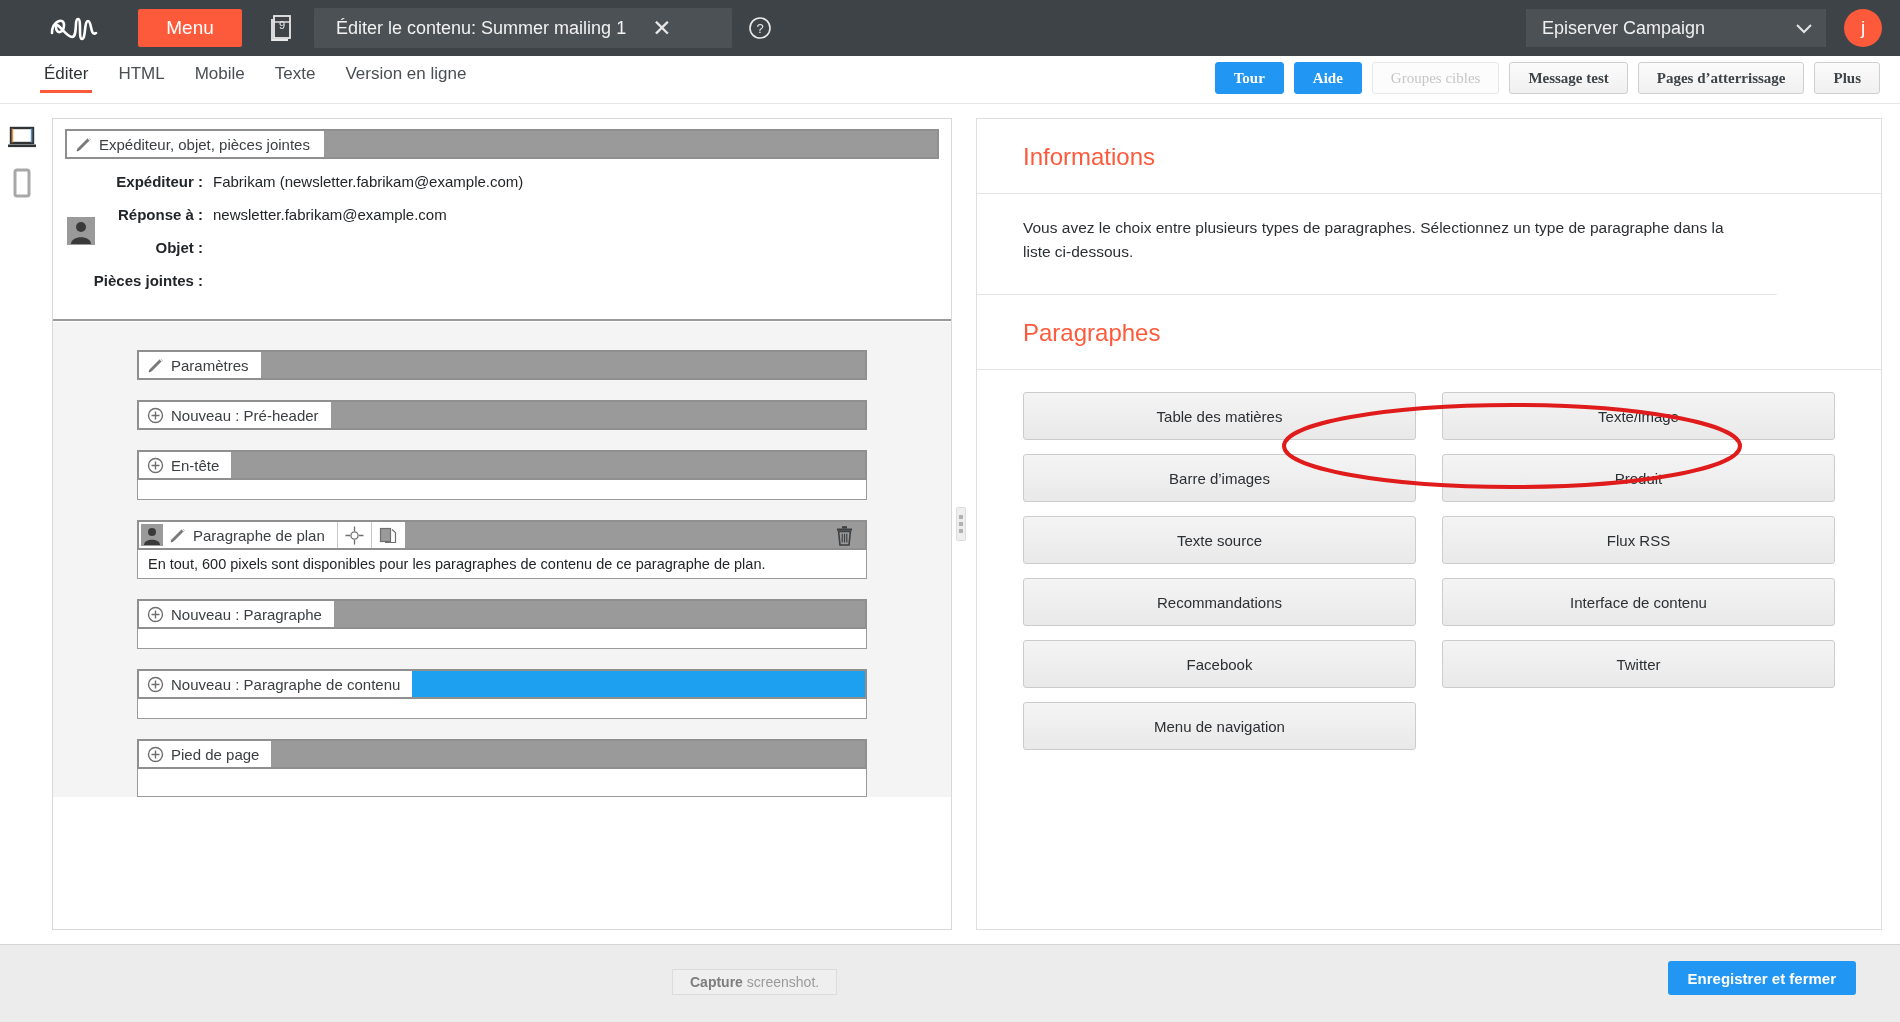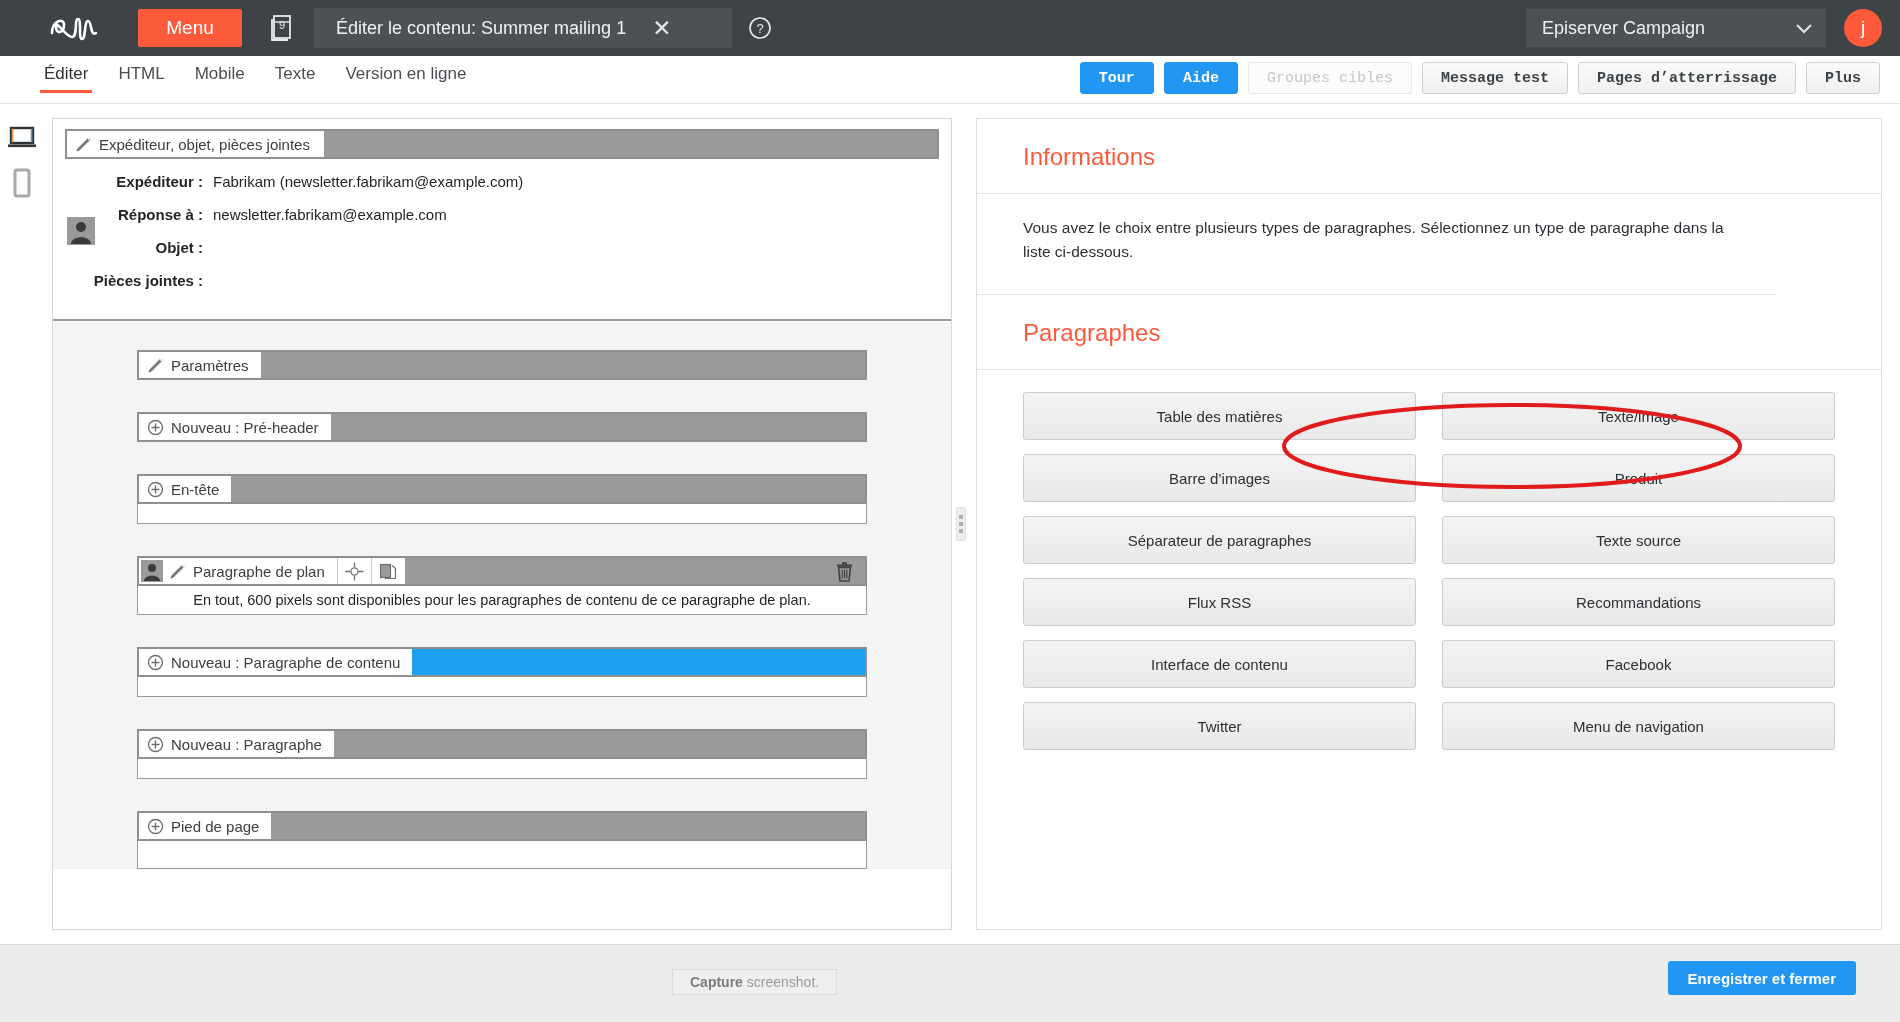--- a/index.html
+++ b/index.html
@@ -92,21 +92,21 @@
     height: 3px; background: #fd5a3c;
   }
   .toolbtns {
     position: absolute; right: 20px; top: 6px;
     display: flex; align-items: center; gap: 10px;
   }
   .tbtn {
     height: 32px; padding: 0 18px;
     display: flex; align-items: center; justify-content: center;
     font-size: 15px; border-radius: 3px; cursor: pointer;
-    font-family: Liberation Mono, monospace;
+    font-family: Liberation Serif, serif;
     white-space: nowrap;
   }
   .tbtn.primary { background: #2196f3; color: #fff; border: 1px solid #2196f3; font-weight: bold; }
   .tbtn.disabled { background: #fcfcfc; color: #c6c6c6; border: 1px solid #e8e8e8; cursor: default; }
   .tbtn.normal {
     background: linear-gradient(#fbfbfb,#f0f0f0); color: #3d4347;
     border: 1px solid #cfcfcf; font-weight: bold;
   }
 
   
@@ -157,21 +157,21 @@
   }
   .frow .fv { font-size: 15px; color: #232629; }
   .person-icon {
     position: absolute; left: 14px; top: 58px;
   }
 
   .paragraphs-area {
     background: #f4f4f4; padding: 16px 0 0 0; min-height: 460px;
     border-top: 1px solid #ffffff;
   }
-  .prow-wrap { padding: 12px 84px 0 84px; margin-bottom: 20px; text-align: center; }
+  .prow-wrap { padding: 12px 84px 0 84px; margin-bottom: 8px; }
   .prow {
     height: 30px; display: flex; align-items: stretch;
     border: 2px solid #8f8f8f; background: #9a9a9a;
   }
   .prow .plabel {
     background: #ffffff; display: flex; align-items: center;
     padding: 0 12px 0 8px; font-size: 15px; color: #3c4043;
     white-space: nowrap;
   }
   .prow .pfill { flex: 1; background: #9a9a9a; }
@@ -502,39 +502,39 @@
 
       <div class="prow-wrap">
         <div class="prow">
           <div class="plabel">
             <span class="plusic">
               <svg width="17" height="17" viewBox="0 0 17 17">
                 <circle cx="8.5" cy="8.5" r="7" fill="none" stroke="#6f6f6f" stroke-width="1.4"></circle>
                 <path d="M8.5 4.5 V12.5 M4.5 8.5 H12.5" stroke="#6f6f6f" stroke-width="1.4"></path>
               </svg>
             </span>
-            <span>Nouveau : Paragraphe de contenu</span>
-          </div>
-          <div class="pfill blue"></div>
+            <span>Nouveau : Paragraphe</span>
+          </div>
+          <div class="pfill"></div>
         </div>
         <div class="emptyblock"></div>
       </div>
 
       <div class="prow-wrap">
         <div class="prow">
           <div class="plabel">
             <span class="plusic">
               <svg width="17" height="17" viewBox="0 0 17 17">
                 <circle cx="8.5" cy="8.5" r="7" fill="none" stroke="#6f6f6f" stroke-width="1.4"></circle>
                 <path d="M8.5 4.5 V12.5 M4.5 8.5 H12.5" stroke="#6f6f6f" stroke-width="1.4"></path>
               </svg>
             </span>
-            <span>Nouveau : Paragraphe</span>
-          </div>
-          <div class="pfill"></div>
+            <span>Nouveau : Paragraphe de contenu</span>
+          </div>
+          <div class="pfill blue"></div>
         </div>
         <div class="emptyblock"></div>
       </div>
 
       <div class="prow-wrap">
         <div class="prow">
           <div class="plabel">
             <span class="plusic">
               <svg width="17" height="17" viewBox="0 0 17 17">
                 <circle cx="8.5" cy="8.5" r="7" fill="none" stroke="#6f6f6f" stroke-width="1.4"></circle>
@@ -569,23 +569,20 @@
       <div class="pbtn">
         <span>Texte/image</span>
       </div>
       <div class="pbtn">
         <span>Barre d’images</span>
       </div>
       <div class="pbtn">
         <span>Produit</span>
       </div>
       <div class="pbtn">
-        <span>Séparateur de paragraphes</span>
-      </div>
-      <div class="pbtn">
         <span>Texte source</span>
       </div>
       <div class="pbtn">
         <span>Flux RSS</span>
       </div>
       <div class="pbtn">
         <span>Recommandations</span>
       </div>
       <div class="pbtn">
         <span>Interface de contenu</span>

